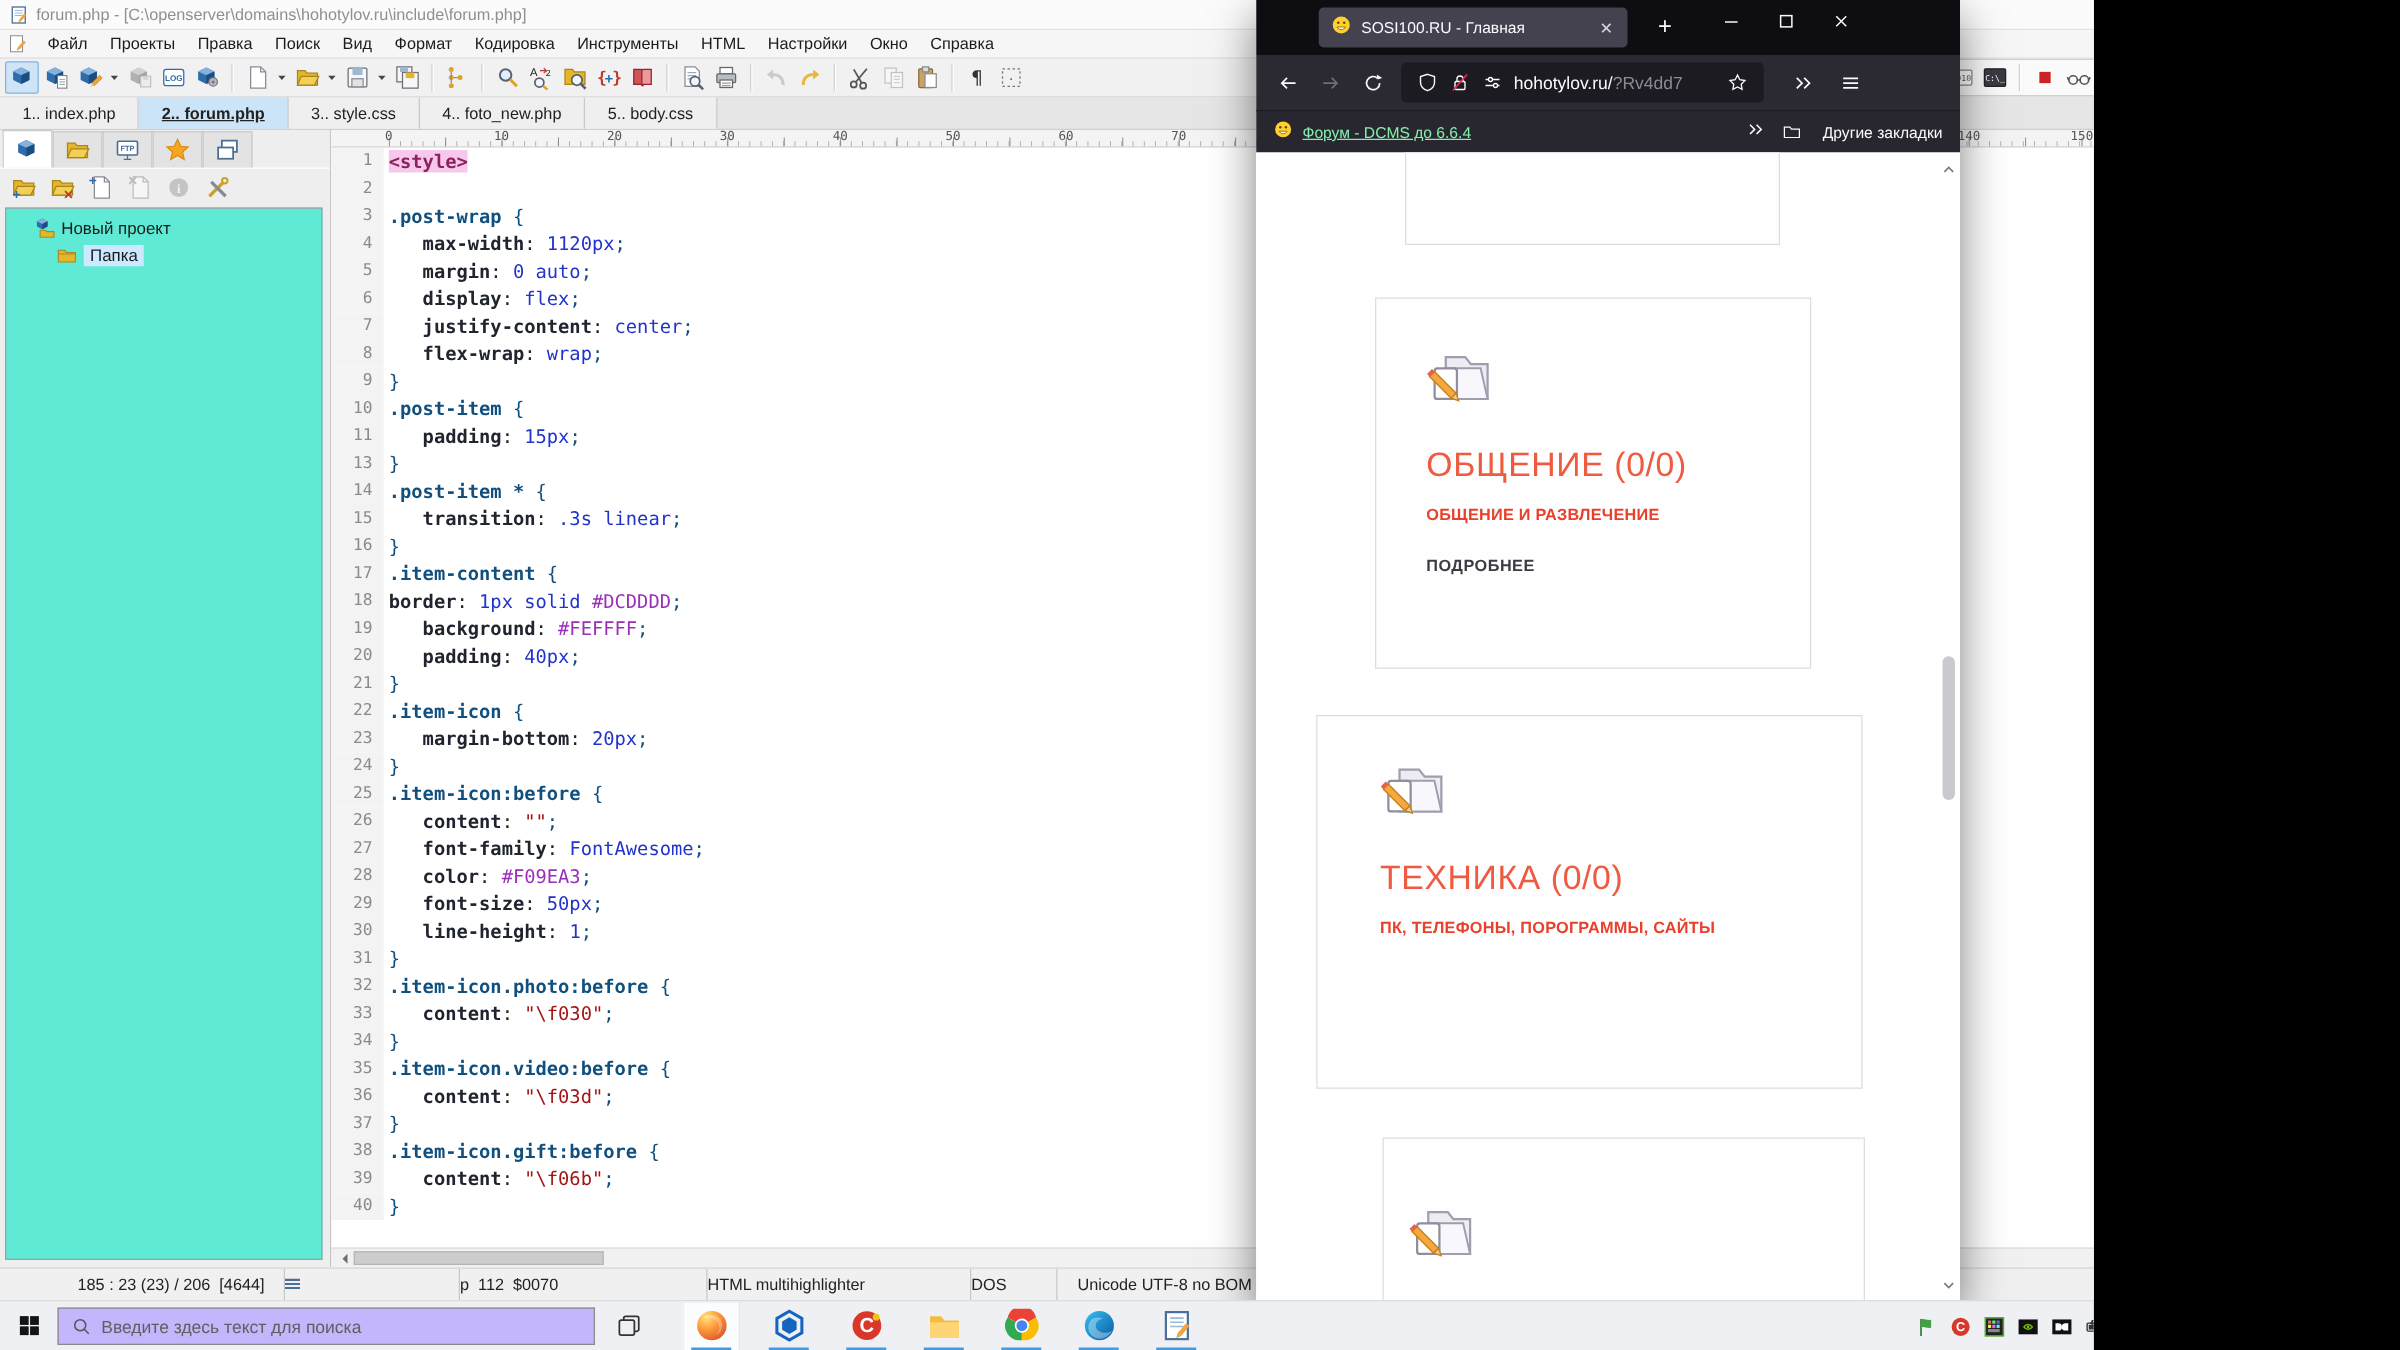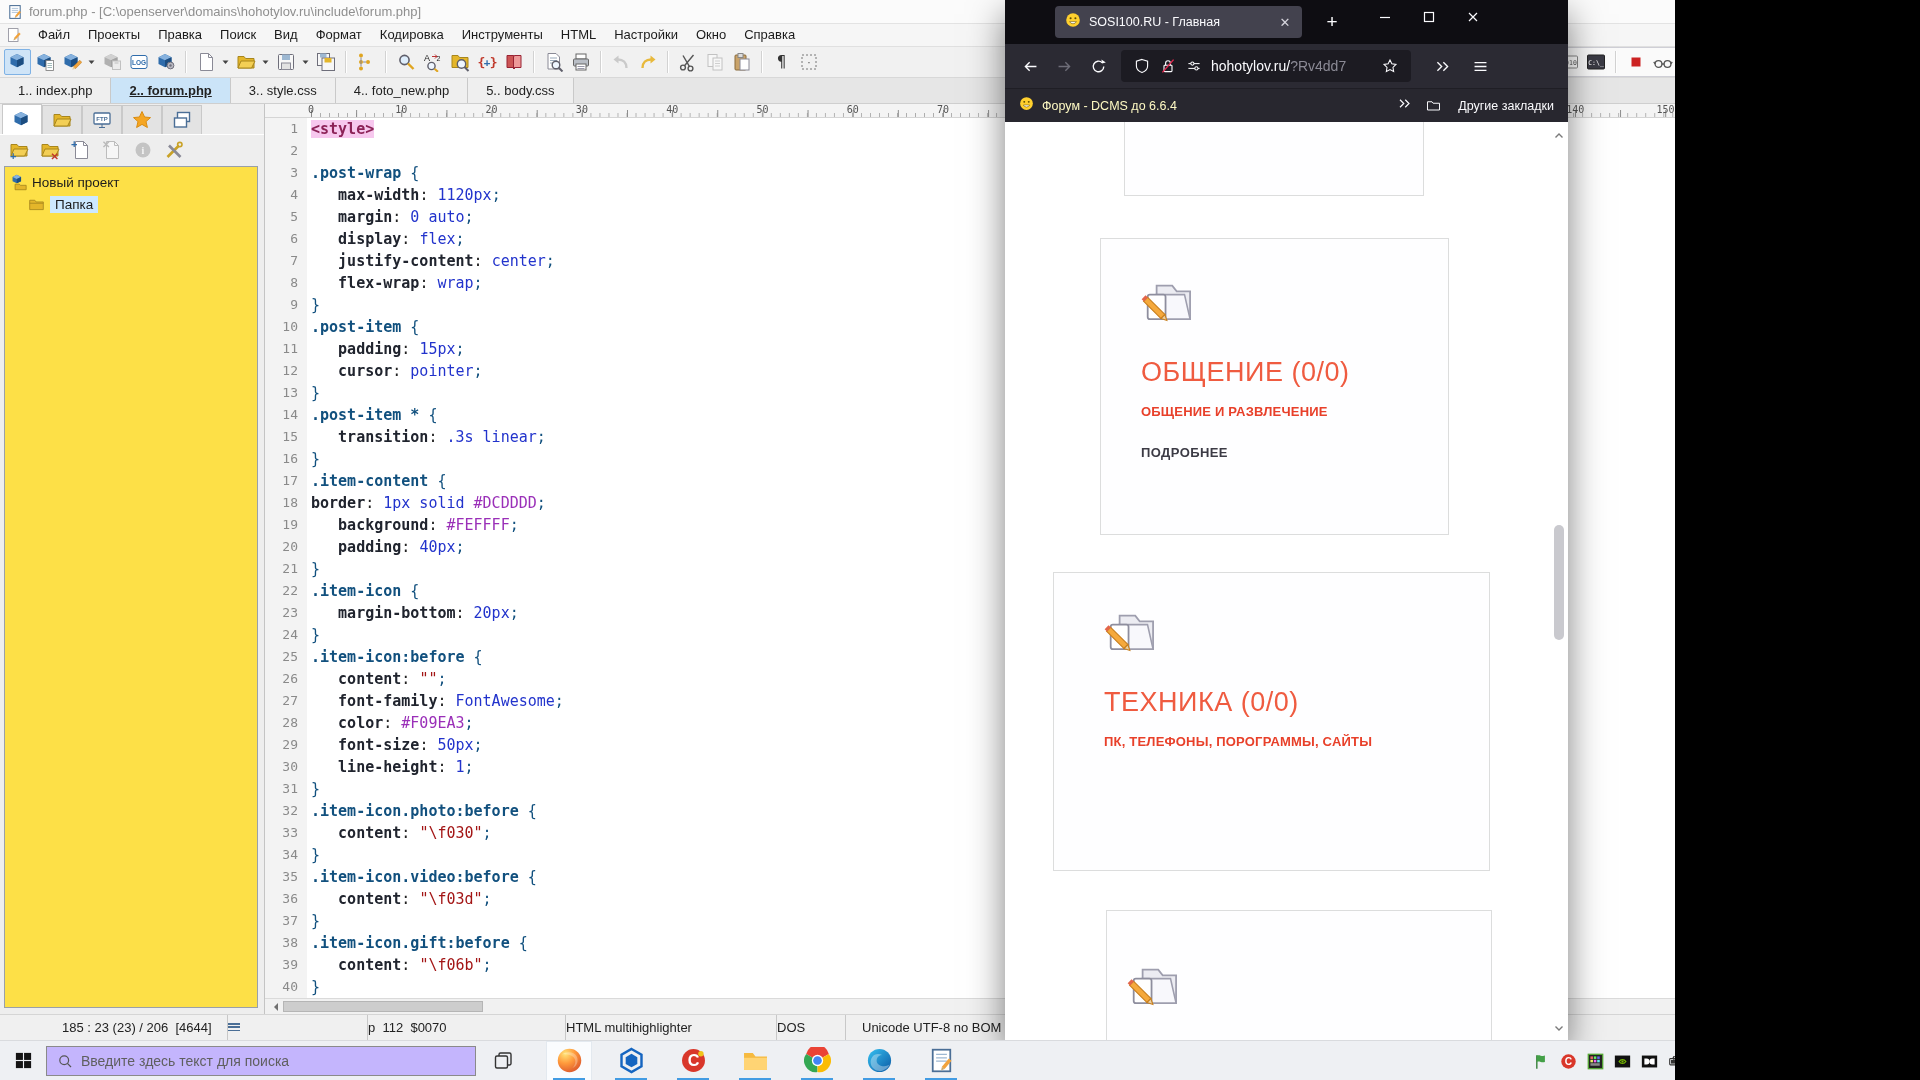--- a/index.html
+++ b/index.html
@@ -40,21 +40,21 @@
 
   .e-side { position:absolute; left:0; top:104px; bottom:26px; width:265px; background:#eeeeee; border-right:1px solid #c4c4c4; }
   .e-side-tabs { height:30px; display:flex; padding-left:2px; align-items:flex-end; }
   .stab { width:40px; height:29px; display:flex; align-items:center; justify-content:center; background:#e3e3e3; border:1px solid #c9c9c9; border-bottom:none; }
   .stab.active { background:#fff; height:30px; }
   .stab svg { width:20px; height:20px; }
   .e-side-tools { height:30px; display:flex; align-items:center; padding-left:4px; gap:2px; border-top:1px solid #fff; }
   .sbtn { width:29px; height:26px; display:flex; align-items:center; justify-content:center; }
   .sbtn svg { width:20px; height:20px; }
   .sbtn.disabled { filter:grayscale(1); opacity:.5; }
-  .e-tree { position:absolute; left:4px; right:6px; top:62px; bottom:6px; background:#fde047; border:1px solid #9aa0a8; padding:4px 2px; }
+  .e-tree { position:absolute; left:4px; right:6px; top:62px; bottom:6px; background:#5eead4; border:1px solid #9aa0a8; padding:4px 19px; }
   .tree-row { display:flex; align-items:center; height:22px; font-size:13.5px; color:#1c1c1c; white-space:nowrap; }
   .tree-row svg { width:17px; height:17px; margin:0 5px 0 3px; flex:none; }
   .tree-row.lvl1 { padding-left:18px; }
   .tree-row.selected .tree-label { background:#cde9ff; padding:1px 5px; }
 
   .e-edit { position:absolute; left:265px; top:104px; right:16px; bottom:42px; background:#fff; overflow:hidden; }
   .e-ruler { position:relative; height:14px; background:#f4f4f4; border-bottom:1px solid #d5d5d5; font-family:"DejaVu Sans Mono",monospace; }
   .rlabel { position:absolute; top:0; transform:translateX(-50%); font-size:10px; color:#555; }
   .ruler-ticks { position:absolute; left:46px; right:0; bottom:0; height:4px;
      background-image:linear-gradient(to right,#9a9a9a 0 1px,transparent 1px),linear-gradient(to right,transparent 0, transparent 100%);
@@ -109,21 +109,21 @@
   .ub-ico { width:26px; height:26px; display:flex; align-items:center; justify-content:center; }
   .ub-ico svg { width:16px; height:16px; }
   .b-url { font-size:14px; color:#fbfbfe; white-space:nowrap; overflow:hidden; width:142px; margin-left:4px; }
   .b-url .dim { color:#8b8a95; }
   .url-fade { position:absolute; right:36px; top:2px; bottom:2px; width:26px; background:linear-gradient(to right,rgba(28,27,34,0),#1c1b22); }
   .b-star { margin-left:auto; }
 
   .b-bookmarks { height:34px; background:#28272f; border-top:1px solid #1f1e25; display:flex; align-items:center; }
   .b-bm { display:flex; align-items:center; margin-left:14px; }
   .b-bm svg { width:15px; height:15px; }
-  .b-bm-label { font-size:12.5px; color:#fef9c3; margin-left:8px; white-space:nowrap; }
+  .b-bm-label { font-size:12.5px; color:#86efac; margin-left:8px; white-space:nowrap;text-decoration:underline; }
   .bm-spacer { flex:1; }
   .bm-chevrons { color:#fbfbfe; margin-right:14px; }
   .bm-chevrons svg, .b-folder svg { width:15px; height:15px; }
   .b-folder { display:flex; align-items:center; margin-right:10px; }
   .b-folder-label { font-size:12.5px; color:#fbfbfe; margin-left:7px; margin-right:14px; white-space:nowrap; }
 
   .b-content { position:relative; height:918px; background:#fff; overflow:hidden; }
   .card { position:absolute; background:#fefeff; border:1px solid #dcdddd; cursor:pointer; }
   .card-0 { left:119px; top:-6px; width:300px; height:80px; }
   .card-1 { left:95px;  top:116px; width:349px; height:297px; padding:40px 40px; }
@@ -575,21 +575,20 @@
           <div class="cl"><span class="ln">2</span><span class="ct"></span></div>
           <div class="cl"><span class="ln">3</span><span class="ct"><span class="tk-s">.post-wrap</span><span class="tk-t"> </span><span class="tk-b">{</span></span></div>
           <div class="cl"><span class="ln">4</span><span class="ct"><span class="tk-t">   </span><span class="tk-p">max-width</span><span class="tk-t">: </span><span class="tk-v">1120px</span><span class="tk-b">;</span></span></div>
           <div class="cl"><span class="ln">5</span><span class="ct"><span class="tk-t">   </span><span class="tk-p">margin</span><span class="tk-t">: </span><span class="tk-v">0 auto</span><span class="tk-b">;</span></span></div>
           <div class="cl"><span class="ln">6</span><span class="ct"><span class="tk-t">   </span><span class="tk-p">display</span><span class="tk-t">: </span><span class="tk-v">flex</span><span class="tk-b">;</span></span></div>
           <div class="cl"><span class="ln">7</span><span class="ct"><span class="tk-t">   </span><span class="tk-p">justify-content</span><span class="tk-t">: </span><span class="tk-v">center</span><span class="tk-b">;</span></span></div>
           <div class="cl"><span class="ln">8</span><span class="ct"><span class="tk-t">   </span><span class="tk-p">flex-wrap</span><span class="tk-t">: </span><span class="tk-v">wrap</span><span class="tk-b">;</span></span></div>
           <div class="cl"><span class="ln">9</span><span class="ct"><span class="tk-b">}</span></span></div>
           <div class="cl"><span class="ln">10</span><span class="ct"><span class="tk-s">.post-item</span><span class="tk-t"> </span><span class="tk-b">{</span></span></div>
           <div class="cl"><span class="ln">11</span><span class="ct"><span class="tk-t">   </span><span class="tk-p">padding</span><span class="tk-t">: </span><span class="tk-v">15px</span><span class="tk-b">;</span></span></div>
-          <div class="cl"><span class="ln">12</span><span class="ct"><span class="tk-t">   </span><span class="tk-p">cursor</span><span class="tk-t">: </span><span class="tk-v">pointer</span><span class="tk-b">;</span></span></div>
           <div class="cl"><span class="ln">13</span><span class="ct"><span class="tk-b">}</span></span></div>
           <div class="cl"><span class="ln">14</span><span class="ct"><span class="tk-s">.post-item *</span><span class="tk-t"> </span><span class="tk-b">{</span></span></div>
           <div class="cl"><span class="ln">15</span><span class="ct"><span class="tk-t">   </span><span class="tk-p">transition</span><span class="tk-t">: </span><span class="tk-v">.3s linear</span><span class="tk-b">;</span></span></div>
           <div class="cl"><span class="ln">16</span><span class="ct"><span class="tk-b">}</span></span></div>
           <div class="cl"><span class="ln">17</span><span class="ct"><span class="tk-s">.item-content</span><span class="tk-t"> </span><span class="tk-b">{</span></span></div>
           <div class="cl"><span class="ln">18</span><span class="ct"><span class="tk-p">border</span><span class="tk-t">: </span><span class="tk-v">1px solid </span><span class="tk-h">#DCDDDD</span><span class="tk-b">;</span></span></div>
           <div class="cl"><span class="ln">19</span><span class="ct"><span class="tk-t">   </span><span class="tk-p">background</span><span class="tk-t">: </span><span class="tk-h">#FEFFFF</span><span class="tk-b">;</span></span></div>
           <div class="cl"><span class="ln">20</span><span class="ct"><span class="tk-t">   </span><span class="tk-p">padding</span><span class="tk-t">: </span><span class="tk-v">40px</span><span class="tk-b">;</span></span></div>
           <div class="cl"><span class="ln">21</span><span class="ct"><span class="tk-b">}</span></span></div>
           <div class="cl"><span class="ln">22</span><span class="ct"><span class="tk-s">.item-icon</span><span class="tk-t"> </span><span class="tk-b">{</span></span></div>

